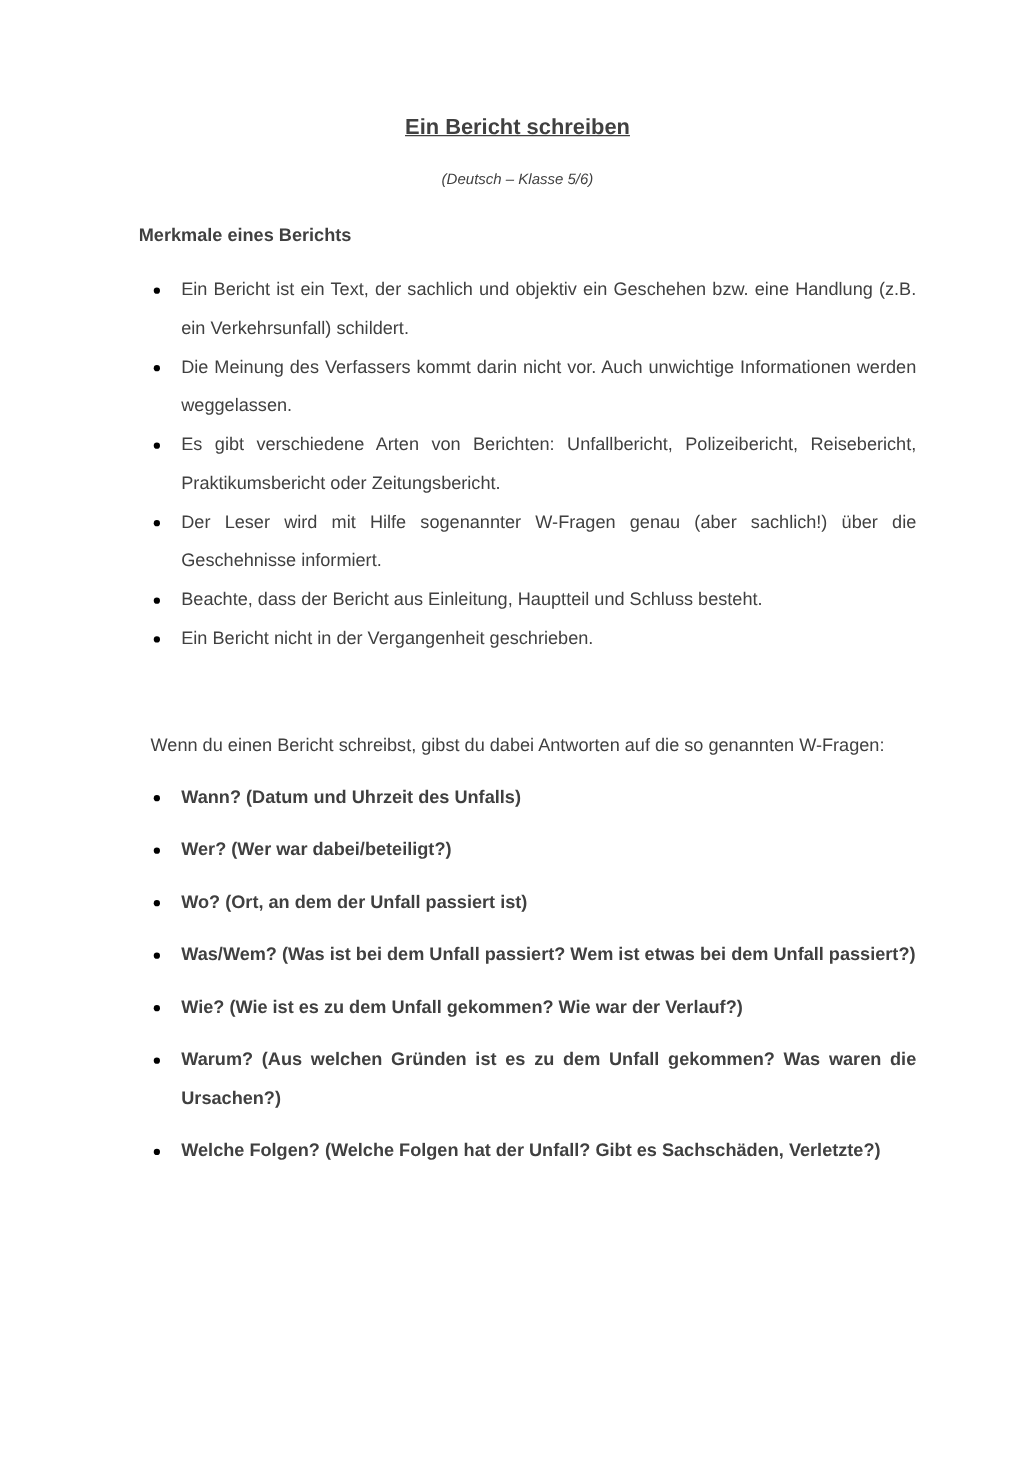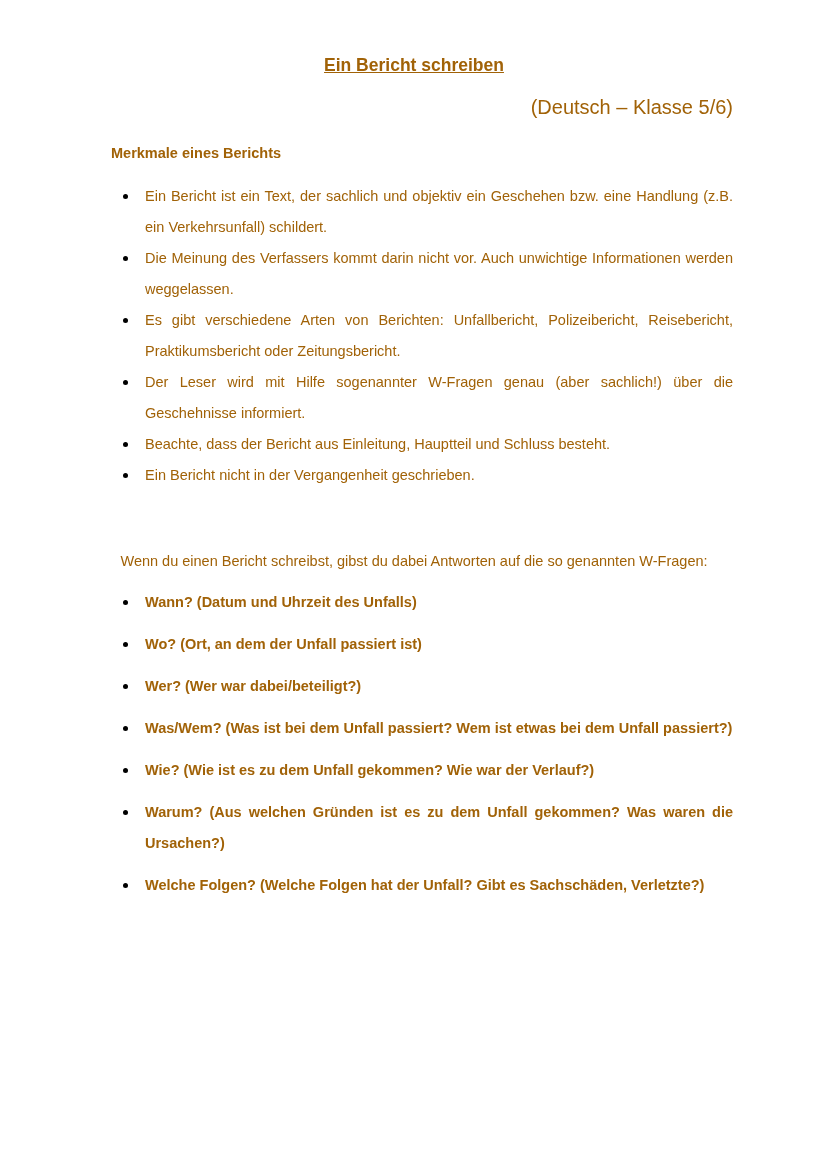--- a/index.html
+++ b/index.html
@@ -6,37 +6,38 @@
     margin: 0;
     padding: 0;
     background: #ffffff;
   }
   .page {
     width: 828px;
     height: 1171px;
     margin: 0 auto;
     background: #ffffff;
     box-sizing: border-box;
-    padding: 52px 95px 40px 95px;
+    padding: 88px 95px 40px 95px;
     font-family: "Liberation Sans", sans-serif;
-    color: #a16207;
+    color: #404040;
     font-size: 14.5px;
     line-height: 31px;
   }
   .doc-title {
     text-align: center;
     font-weight: bold;
     font-size: 17.5px;
     text-decoration: underline;
     margin: 0 0 16px 0;
     line-height: 26px;
   }
   .doc-subtitle {
-    text-align: right;
-    font-size: 20px;
+    text-align: center;
+    font-style: italic;
+    font-size: 12px;
     margin: 0 0 18px 0;
     line-height: 26px;
   }
   .section-heading {
     font-weight: bold;
     font-size: 14.5px;
     margin: 0 0 12px 16px;
     line-height: 31px;
   }
   .intro-paragraph {
@@ -93,21 +94,21 @@
       <li>Ein Bericht nicht in der Vergangenheit geschrieben.</li>
     </ul>
 
   <div class="section-gap"></div>
 
 
   <p class="intro-paragraph">Wenn du einen Bericht schreibst, gibst du dabei Antworten auf die so genannten W-Fragen:</p>
 
   <ul class="bullet-list spaced">
       <li>Wann? (Datum und Uhrzeit des Unfalls)</li>
+      <li>Wer? (Wer war dabei/beteiligt?)</li>
       <li>Wo? (Ort, an dem der Unfall passiert ist)</li>
-      <li>Wer? (Wer war dabei/beteiligt?)</li>
       <li>Was/Wem? (Was ist bei dem Unfall passiert? Wem ist etwas bei dem Unfall passiert?)</li>
       <li>Wie? (Wie ist es zu dem Unfall gekommen? Wie war der Verlauf?)</li>
       <li>Warum? (Aus welchen Gründen ist es zu dem Unfall gekommen? Was waren die Ursachen?)</li>
       <li>Welche Folgen? (Welche Folgen hat der Unfall? Gibt es Sachschäden, Verletzte?)</li>
     </ul>
 
 </div>
 
 </body></html>

